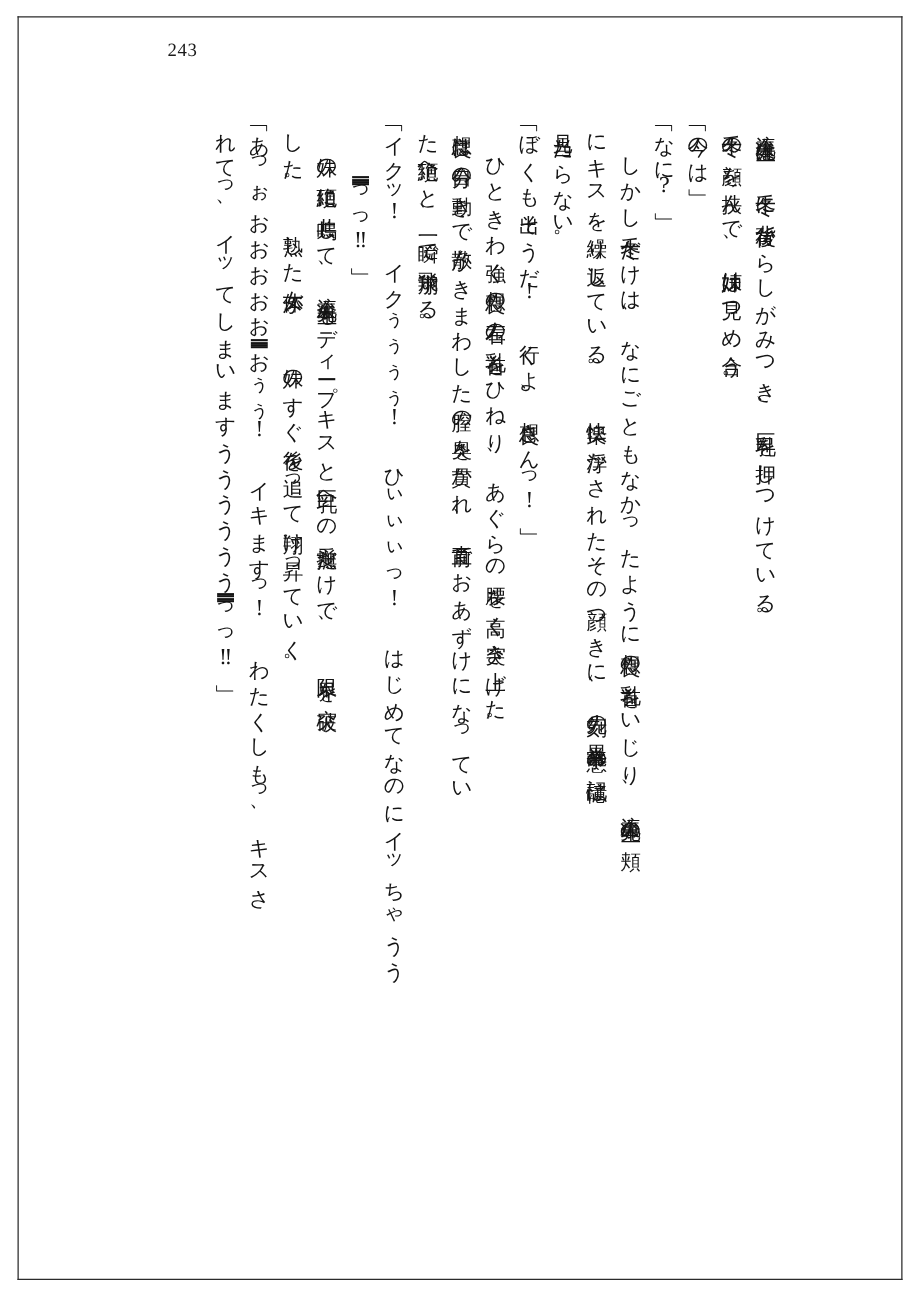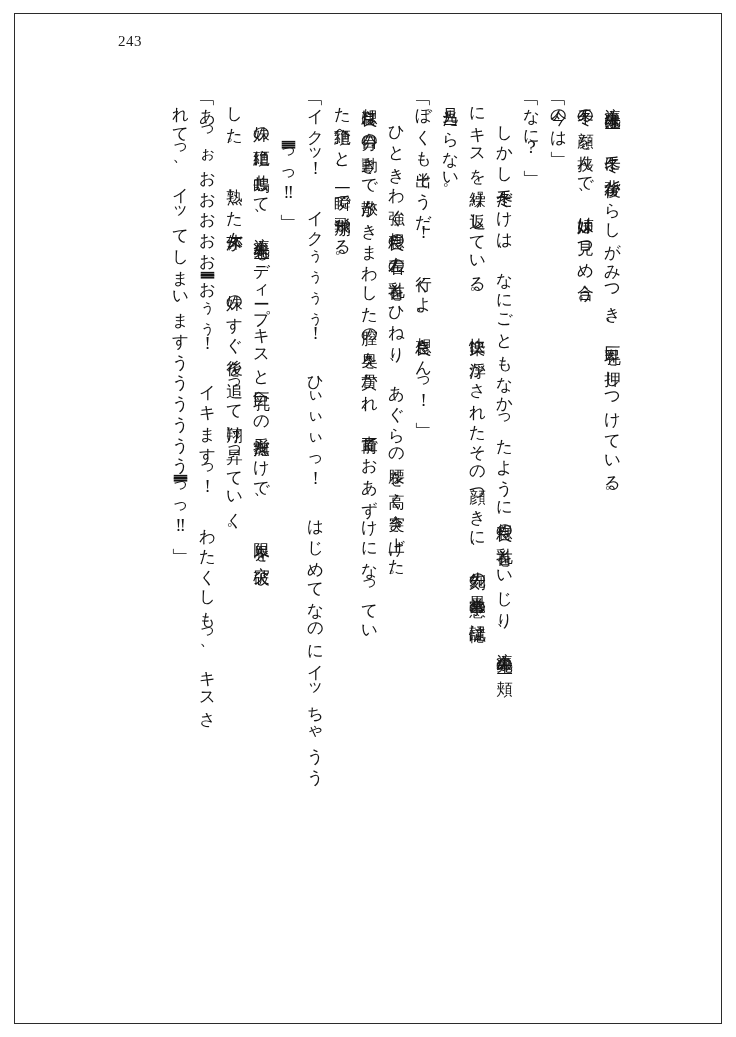--- a/index.html
+++ b/index.html
@@ -49,21 +49,21 @@
     bottom: 13px;
     right: 14px;
     width: 1px;
     background: #2b2b2b;
   }
 
   
   .page-number {
     position: absolute;
     top: 33px;
-    left: 118px;
+    left: 134px;
     font-size: 15px;
     letter-spacing: 0.5px;
     color: #1a1a1a;
     font-family: "Liberation Serif", serif;
   }
 
   
   .text-block {
     position: absolute;
     top: 95px;

